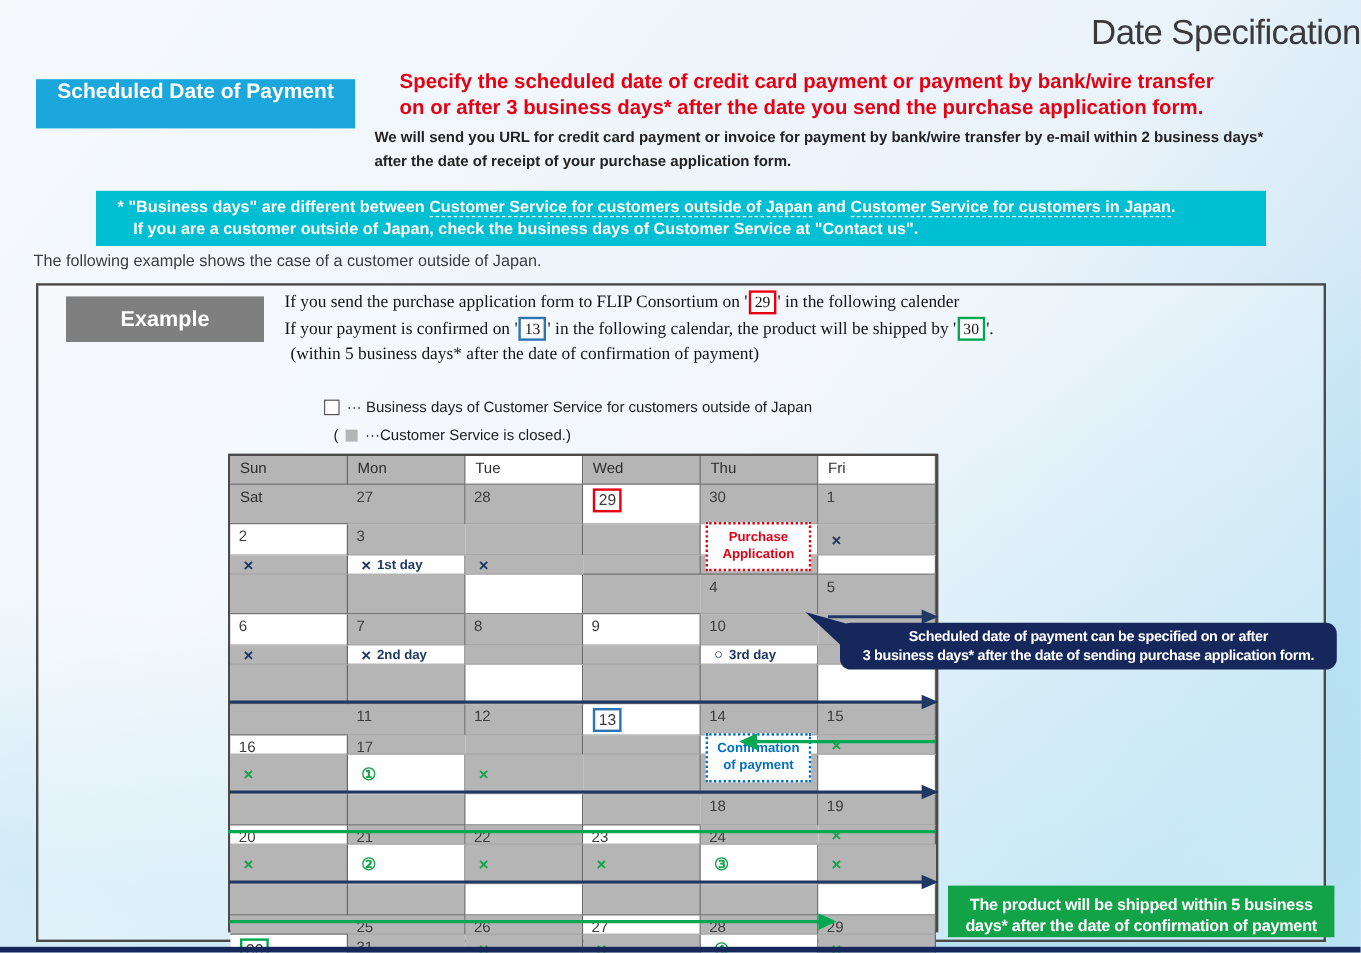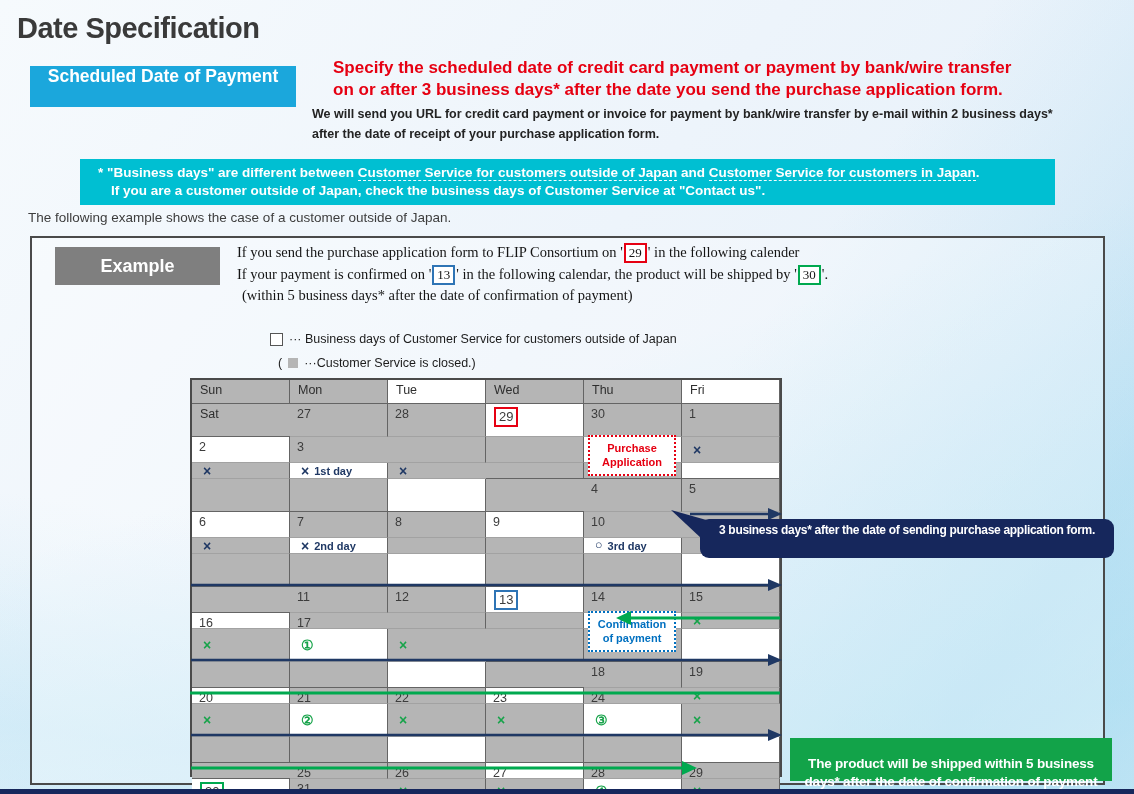--- a/index.html
+++ b/index.html
@@ -11,21 +11,21 @@
   }
   .decor { position:absolute; z-index:0; pointer-events:none; }
   .decor.d1 { right:-420px; top:-260px; width:820px; height:1500px; transform:rotate(36deg);
     background:linear-gradient(90deg,rgba(255,255,255,0) 0%,rgba(168,216,240,0.50) 48%,rgba(255,255,255,0) 100%); }
   .decor.d2 { right:-300px; bottom:-520px; width:1500px; height:950px; transform:rotate(-18deg);
     background:linear-gradient(180deg,rgba(255,255,255,0) 0%,rgba(140,214,238,0.38) 50%,rgba(255,255,255,0) 100%); }
   .decor.d3 { left:-300px; bottom:-140px; width:900px; height:420px; transform:rotate(8deg);
     background:linear-gradient(180deg,rgba(255,255,255,0) 0%,rgba(190,228,245,0.45) 55%,rgba(255,255,255,0) 100%); }
   .abs { position:absolute; z-index:1; }
 
-  .page-title { left:0; right:0; top:12px; text-align:left; font-size:29px; font-weight:700; color:#3a3a3a; letter-spacing:-0.5px;padding-left:17px; }
+  .page-title { left:0; right:0; top:12px; text-align:right; font-size:29px; font-weight:400; color:#3a3a3a; letter-spacing:-0.5px;padding-left:17px; }
 
   .label-box { left:30px; top:66px; width:266px; height:41px; background:var(--c-accent);
     color:#fff; font-size:17.5px; font-weight:700; display:flex; justify-content:center; }
   .headline { left:307px; top:57px; color:var(--c-red); font-size:17px; font-weight:700; line-height:22px; white-space:nowrap;margin-left:26px; }
   .subnote  { left:312px; top:104px; color:#232323; font-size:12.5px; font-weight:700; line-height:20px; white-space:nowrap; }
 
   .banner { left:80px; top:159px; width:975px; height:46px; background:var(--c-cyan);
     color:#fff; font-size:13.5px; font-weight:700; line-height:17.5px; padding:5px 0 0 18px; white-space:nowrap; }
   .banner .ln2 { padding-left:13px; }
   .banner .u { border-bottom:1.5px dashed rgba(255,255,255,0.95); cursor:pointer; }
@@ -79,21 +79,21 @@
     font-size:11px; font-weight:700; line-height:13.5px; text-align:center; }
   .note.red  { border:2.5px dotted var(--c-red);  color:var(--c-red); }
   .note.blue { border:2.5px dotted var(--c-blue2); color:var(--c-blue2); }
   .arrows { position:absolute; left:0; top:0; z-index:4; overflow:visible; pointer-events:none; }
 
   .callout { border-radius:9px; color:#fff; font-weight:700; text-align:center; white-space:nowrap; z-index:8; }
   .co-navy { left:668px; top:281px; width:414px; height:39px; background:var(--c-navydk);
     font-size:12px; line-height:15.5px; letter-spacing:-0.3px; padding-top:4px; }
   .co-navy .tail { position:absolute; left:-29px; top:-9px; width:48px; height:30px; overflow:visible; }
   .co-green { left:758px; top:500px; width:322px; height:43px; background:var(--c-greenco);
-    border-radius:0; font-size:13.5px; line-height:18px; letter-spacing:-0.2px; padding-top:17px; }
+    border-radius:0; font-size:13.5px; line-height:18px; letter-spacing:-0.2px; padding-top:7px; }
 
   .bottom-bar { left:0; top:789px; width:1134px; height:5px; background:var(--c-navydk); z-index:3; }
 </style>
 </head>
 <body>
 
 <div id="page">
   <div class="decor d1"></div>
   <div class="decor d2"></div>
   <div class="decor d3"></div>
@@ -338,20 +338,21 @@
           <line x1="1" y1="390" x2="493" y2="390" stroke-width="2.8"></line>
             <polygon points="507,390 492,383 492,397" stroke="none"></polygon>
         </g>
       </svg>
     </div>
 
     <div class="abs callout co-navy">
       <svg class="tail" viewBox="0 0 48 30">
         <polygon points="0,0 46,13 31,29" style="fill:var(--c-navydk)"></polygon>
       </svg>
+      <div>Scheduled date of payment can be specified on or after</div>
       <div>3 business days* after the date of sending purchase application form.</div>
     </div>
 
     <div class="abs callout co-green">
       <div>The product will be shipped within 5 business</div>
       <div>days* after the date of confirmation of payment</div>
     </div>
   </div>
 
   <div class="abs bottom-bar"></div>

